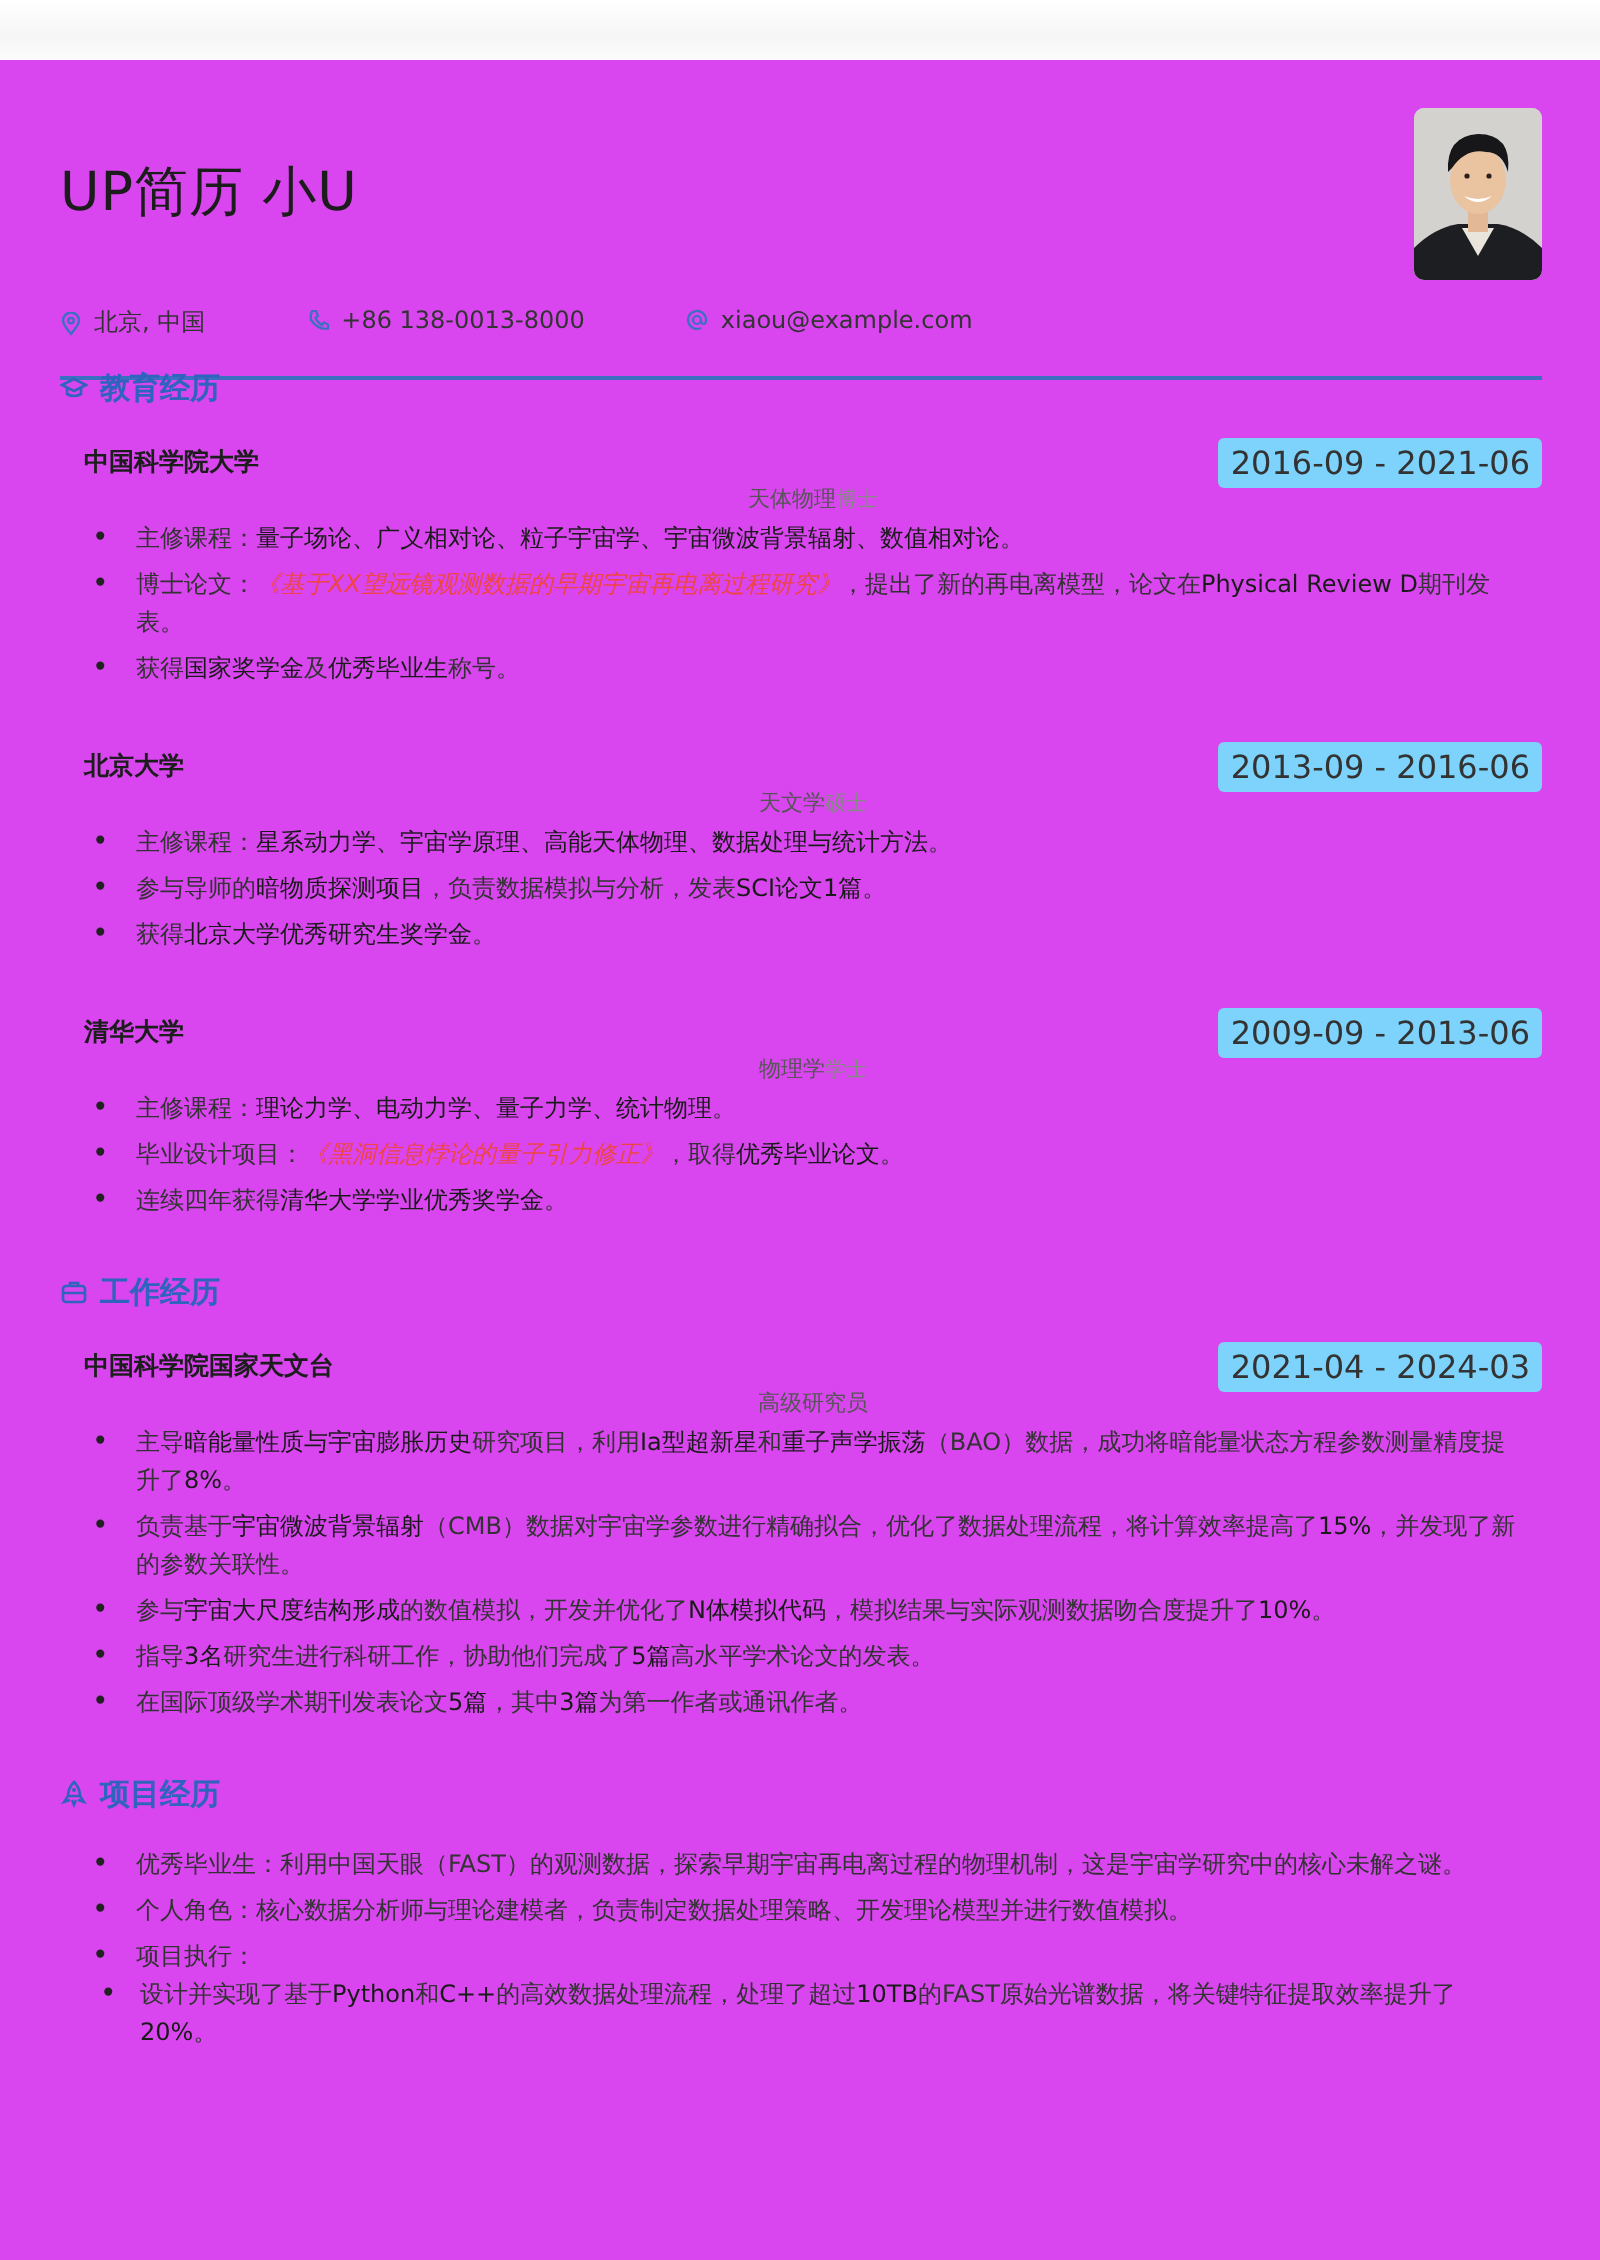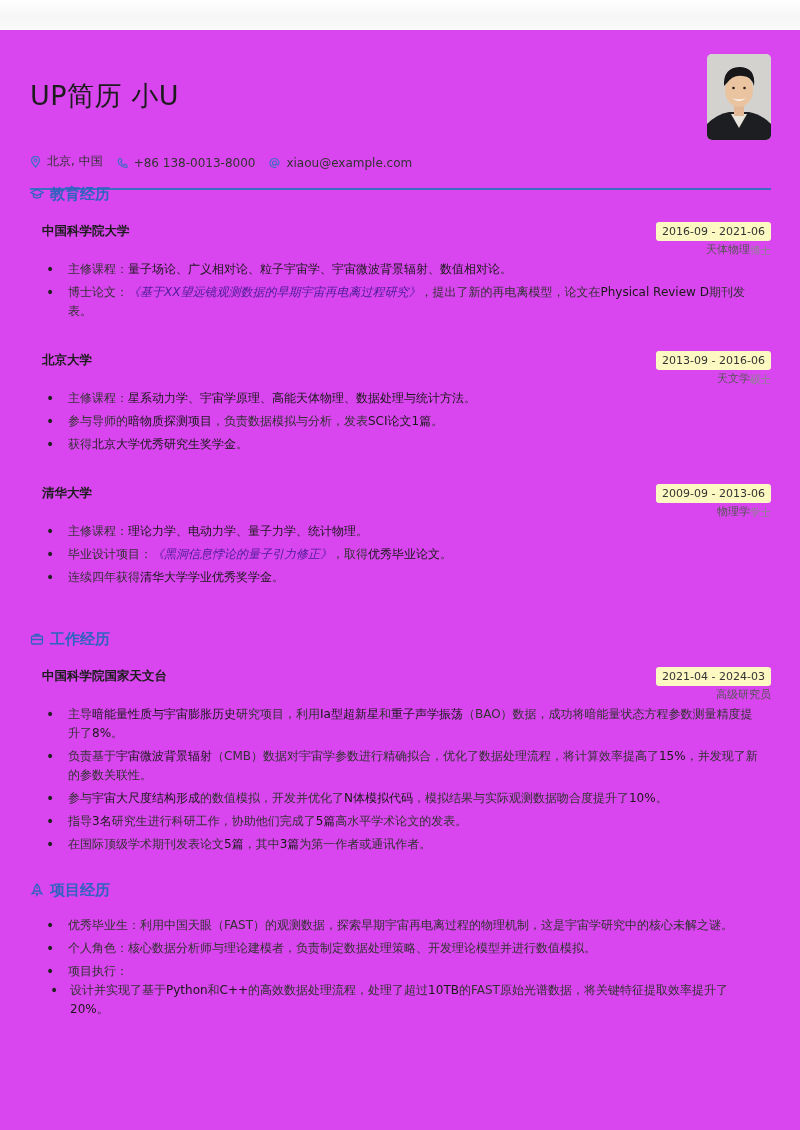--- a/index.html
+++ b/index.html
@@ -3,38 +3,38 @@
 <meta charset="utf-8">
 <style>
   * { box-sizing: border-box; margin: 0; padding: 0; }
   html, body { width: 800px; height: 1130px; overflow: hidden; background: #ffffff; }
   body { font-family: "DejaVu Sans", "Liberation Sans", sans-serif; color: #1f1f1f; position: relative; }
   .topbar { position: absolute; left: 0; top: 0; width: 800px; height: 30px; background: linear-gradient(#ffffff, #f6f6f6 60%, #fbfbfb); }
   .page { position: absolute; left: 0; top: 30px; width: 800px; bottom: 0; background: #d946ef; padding: 0 29px 0 30px; }
   .header { position: relative; height: 130px; }
   .name { position: absolute; left: 0; top: 48px; font-size: 27px; font-weight: 500; color: #1c1c1c; letter-spacing: 0.5px; }
   .photo { position: absolute; right: 0; top: 24px; width: 64px; height: 86px; border-radius: 5px; overflow: hidden; background: #cfcfcb; }
-  .contacts { position: absolute; left: 0; top: 123px; display: flex; align-items: flex-end; font-size: 12px; color: #333; }
+  .contacts { position: absolute; left: 0; top: 123px; display: flex; align-items: flex-start; font-size: 12px; color: #333; gap: 37px; }
   .contact { display: flex; align-items: center; margin-right: 14px; }
   .contact svg { margin-right: 6px; }
   .divider { position: absolute; left: 0; right: 0; top: 158px; height: 2px; background: #3b6fc2; }
   .sections { position: absolute; left: 30px; right: 29px; top: 182px; }
   .section-title { display: flex; align-items: center; font-size: 15px; font-weight: 600; color: #2f63bd; height: 24px; }
   .section-title svg { margin-right: 6px; }
   .entry { position: relative; padding-left: 12px; }
   .entry-head { display: flex; justify-content: space-between; align-items: center; height: 22px; }
   .entry-title { font-size: 12.5px; font-weight: 700; color: #1d1d1d; }
-  .date-badge { font-size: 11px; color: #333; background: #fef9c3; border-radius: 3px; padding: 3px 6px; }
-  .entry-sub { display: flex; justify-content: flex-end; font-size: 11px; color: #555; height: 16px; line-height: 16px; }
+  .date-badge { font-size: 16px; color: #333; background: #7dd3fc; border-radius: 3px; padding: 3px 6px; }
+  .entry-sub { display: flex; justify-content: center; font-size: 11px; color: #555; height: 16px; line-height: 16px; }
   .degree { color: #888; font-size: 10.5px; }
   ul.bullets { list-style: none; margin-top: 2px; }
   ul.bullets li { position: relative; padding-left: 26px; font-size: 12px; line-height: 19px; color: #333; margin-bottom: 4px; padding-right: 8px; }
   ul.bullets li::before { content: "•"; position: absolute; left: 4px; top: 0; font-size: 14px; color: #222; }
   ul.bullets li b { color: #1a1a1a; font-weight: 400; }
-  ul.bullets li i { color: #4c1d95; font-style: italic; }
+  ul.bullets li i { color: #ef4444; font-style: italic; }
   ul.sub { list-style: none; }
   ul.sub li { padding-left: 28px; }
   ul.sub li::before { left: 8px; }
 </style>
 </head>
 <body>
 
 <div class="topbar"></div>
 
 <div class="page">
@@ -95,20 +95,21 @@
           <span class="entry-title">中国科学院大学</span>
           <span class="date-badge">2016-09 - 2021-06</span>
         </div>
       <div class="entry-sub">
           <span>天体物理</span>
           <span class="degree">博士</span>
         </div>
       <ul class="bullets">
           <li>主修课程：<b>量子场论、广义相对论、粒子宇宙学、宇宙微波背景辐射、数值相对论</b>。</li>
           <li>博士论文：<i>《基于XX望远镜观测数据的早期宇宙再电离过程研究》</i>，提出了新的再电离模型，论文在<b>Physical Review D</b>期刊发表。</li>
+          <li>获得<b>国家奖学金</b>及<b>优秀毕业生</b>称号。</li>
         </ul>
     </div>
 
     <div class="entry" style="margin-top:28px">
       <div class="entry-head">
           <span class="entry-title">北京大学</span>
           <span class="date-badge">2013-09 - 2016-06</span>
         </div>
       <div class="entry-sub">
           <span>天文学</span>
@@ -131,21 +132,21 @@
           <span class="degree">学士</span>
         </div>
       <ul class="bullets">
           <li>主修课程：<b>理论力学、电动力学、量子力学、统计物理</b>。</li>
           <li>毕业设计项目：<i>《黑洞信息悖论的量子引力修正》</i>，取得<b>优秀毕业论文</b>。</li>
           <li>连续四年获得<b>清华大学学业优秀奖学金</b>。</li>
         </ul>
     </div>
   </div>
 
-  <div style="margin-top:40px">
+  <div style="margin-top:24px">
     <div class="section-title">
       <svg width="14" height="12" viewBox="0 0 14 12">
           <rect x="1.5" y="3" width="11" height="8" rx="1.5" fill="none" stroke="#2f63bd" stroke-width="1.3"></rect>
           <path d="M5 3 L5 1.5 L9 1.5 L9 3 M1.5 6.5 L12.5 6.5" fill="none" stroke="#2f63bd" stroke-width="1.3"></path>
         </svg>
       <span>工作经历</span>
     </div>
     <div class="entry" style="margin-top:14px">
       <div class="entry-head">
           <span class="entry-title">中国科学院国家天文台</span>

